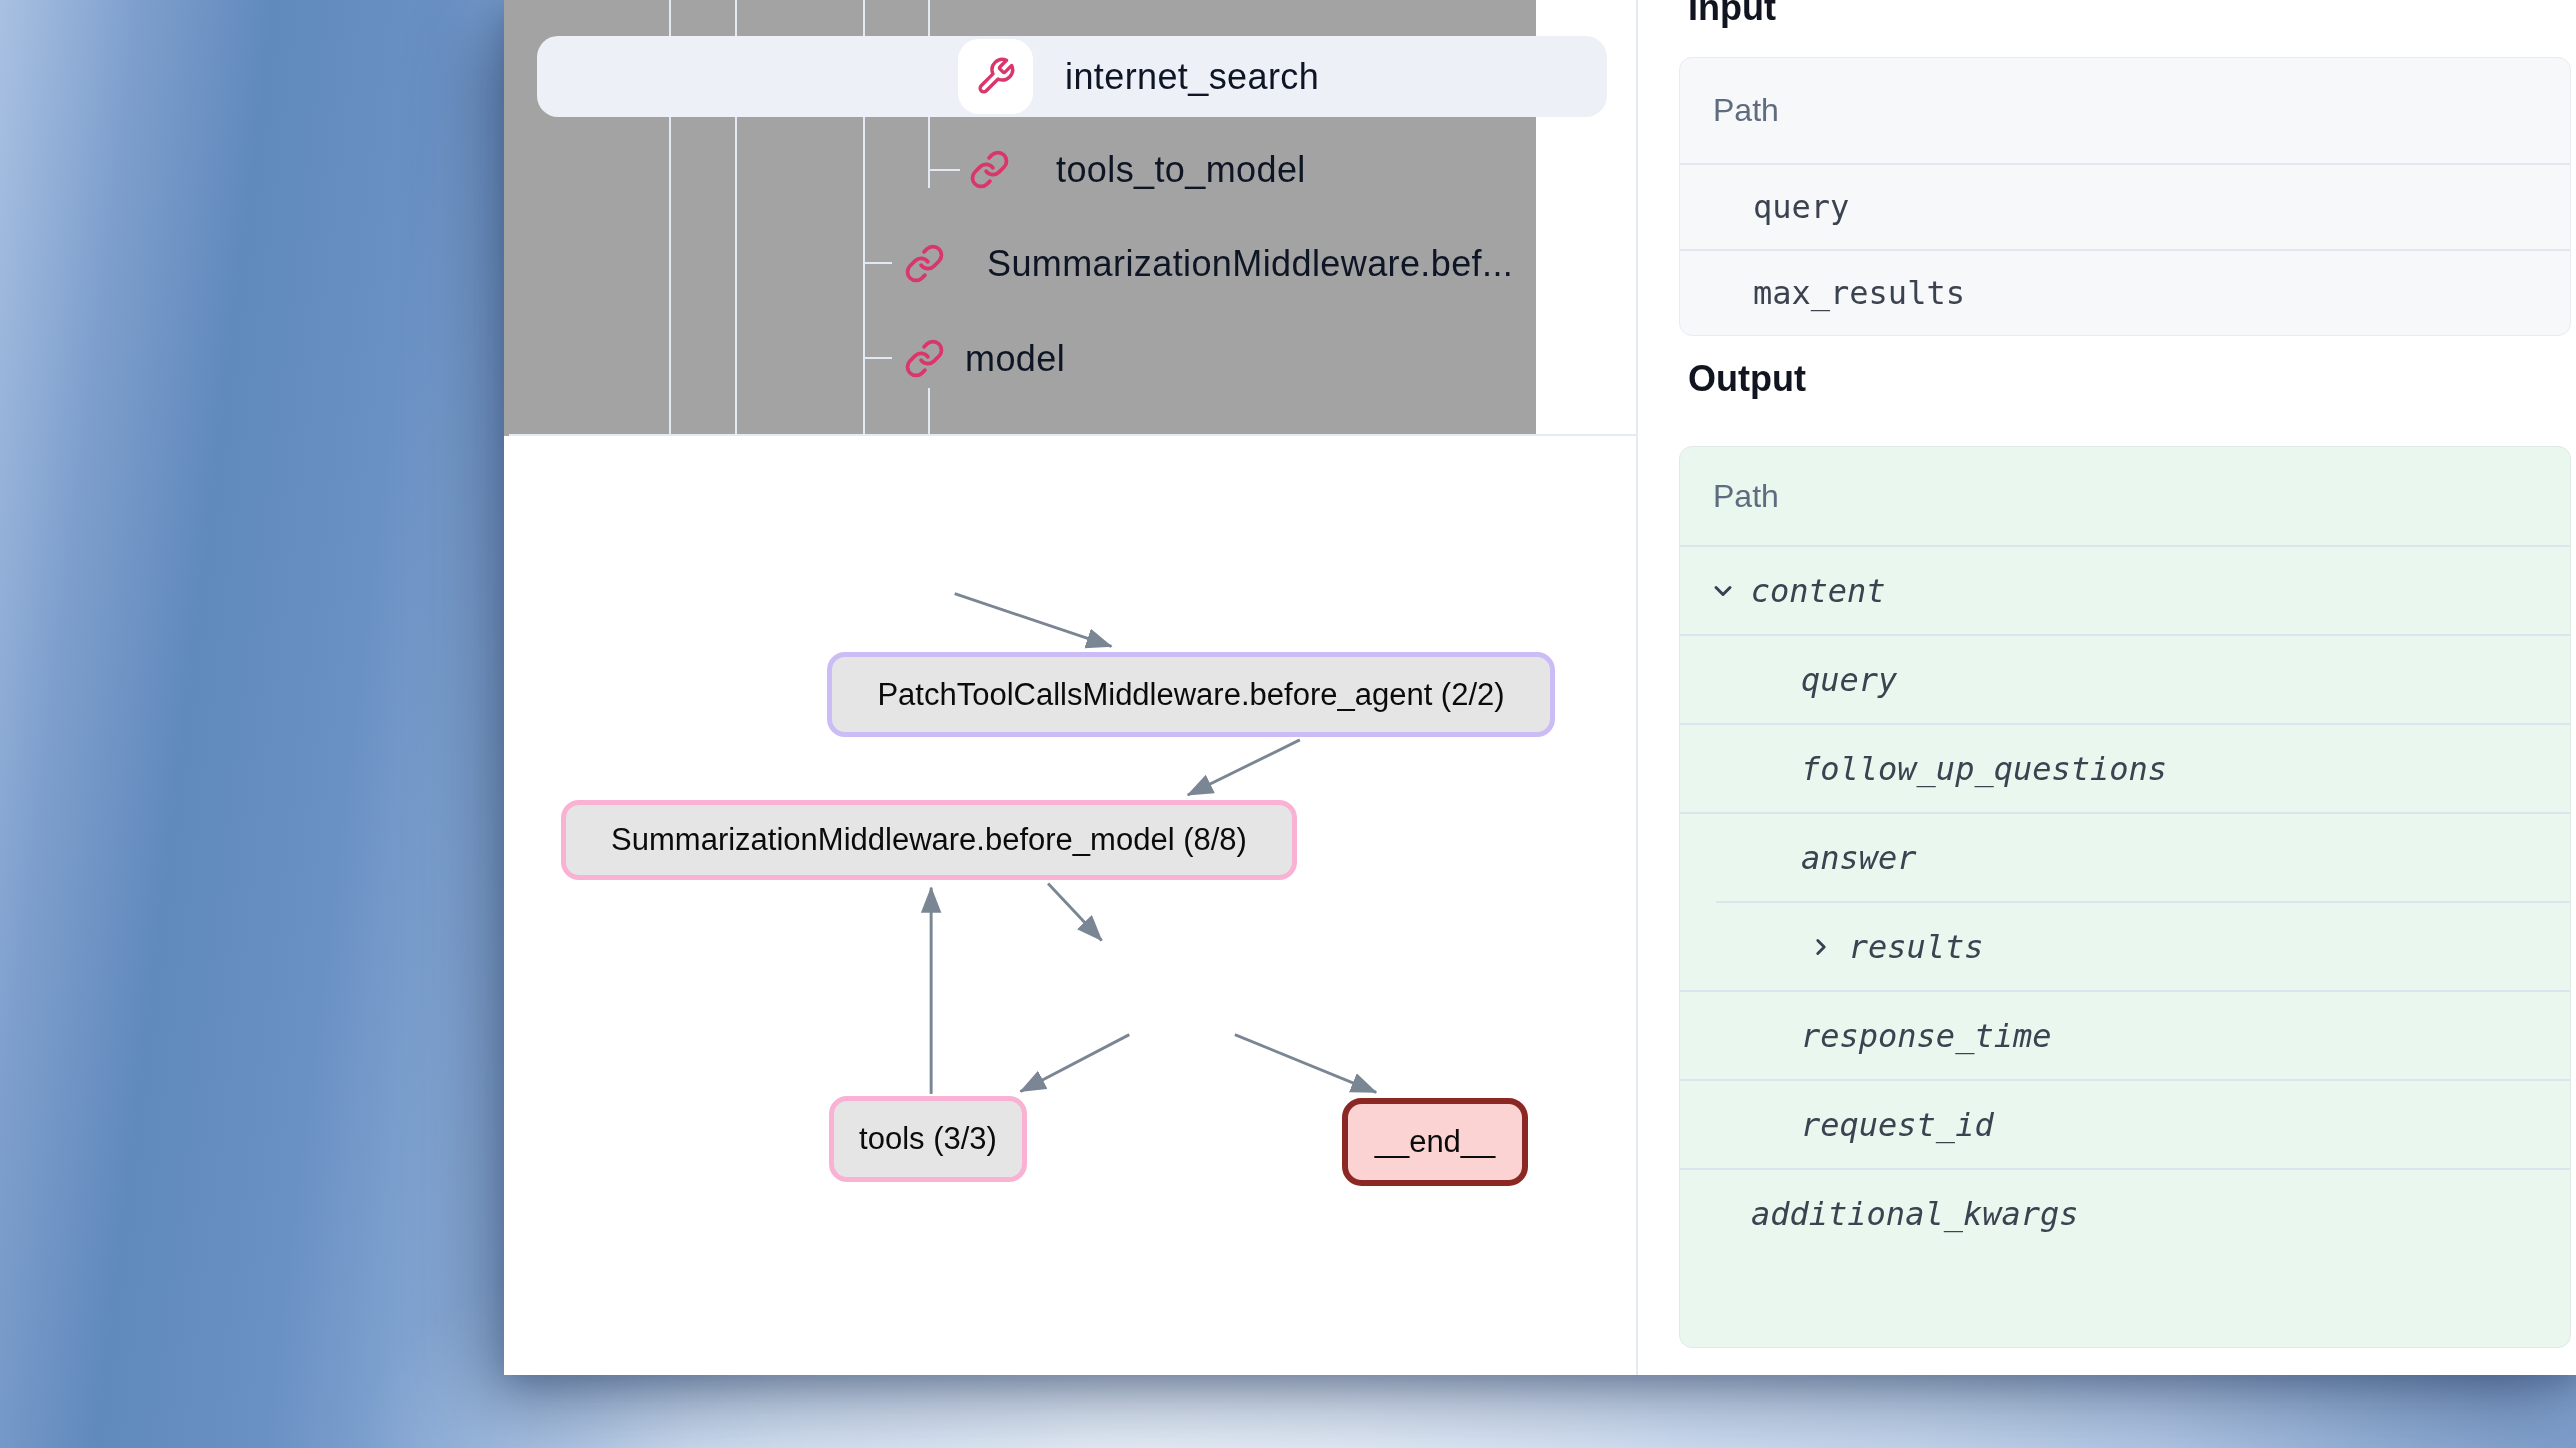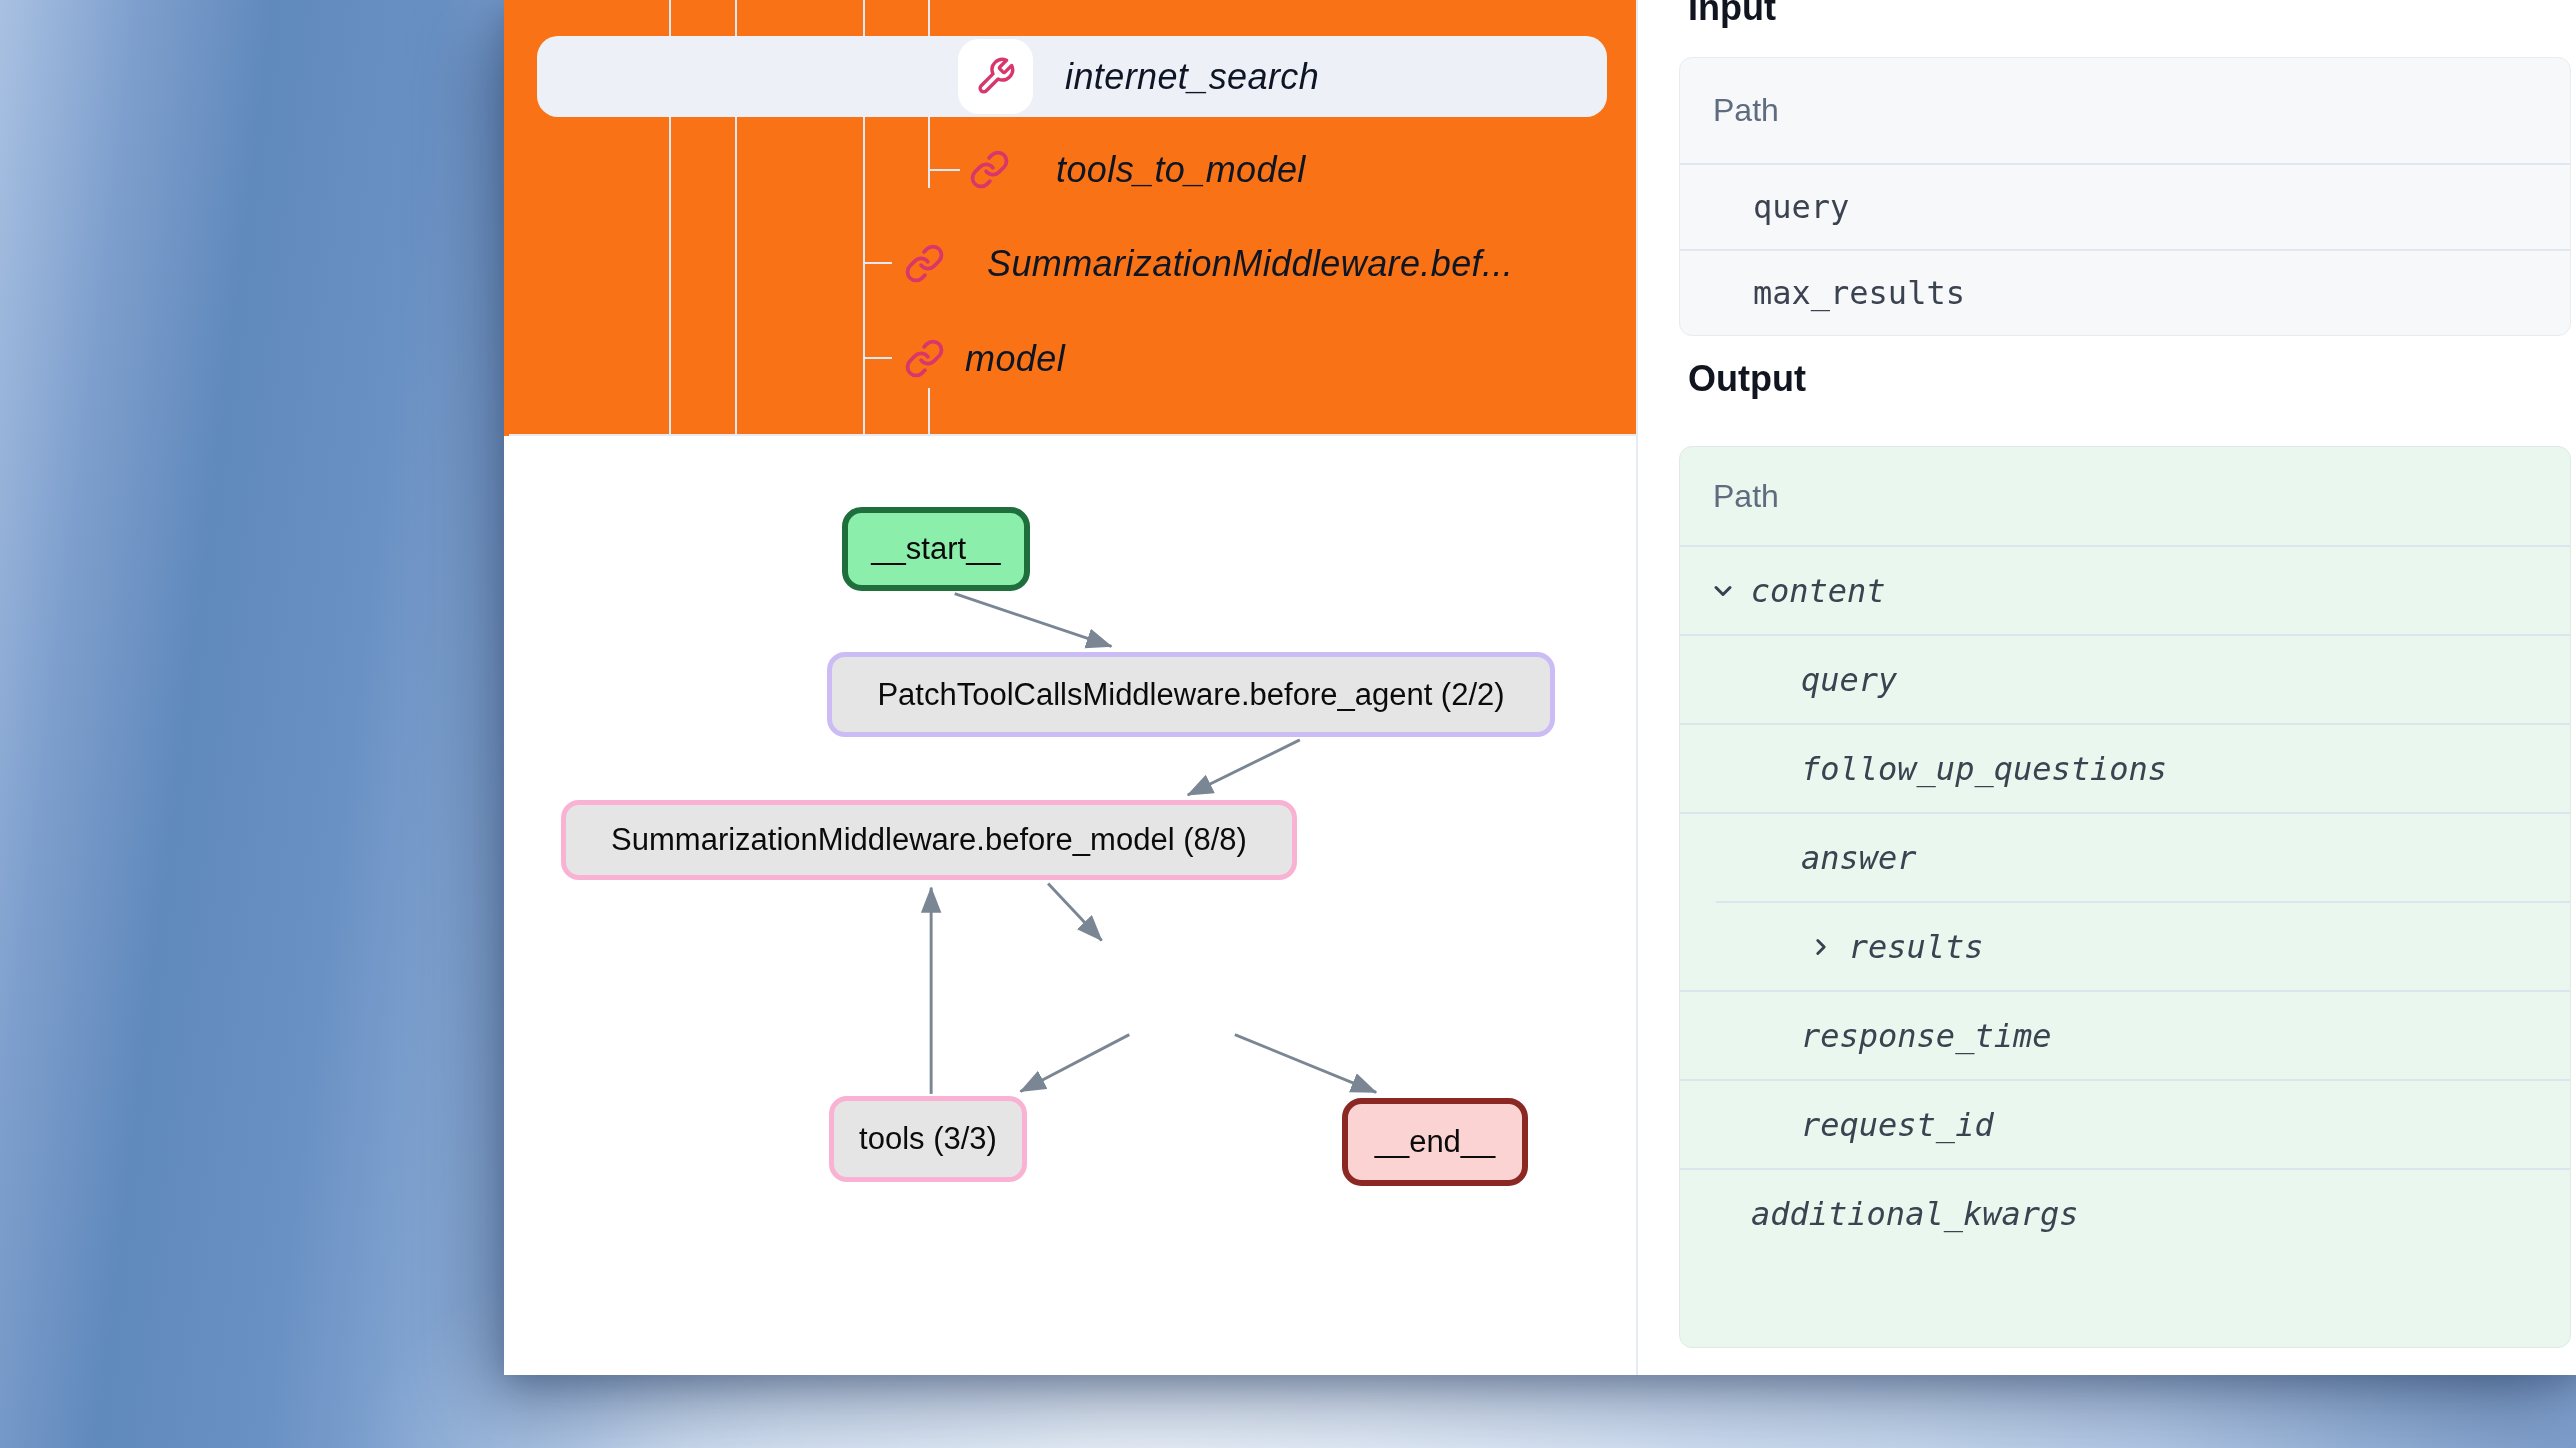--- a/index.html
+++ b/index.html
@@ -16,21 +16,21 @@
 
   
   .window{
     position:absolute; left:504px; top:0; width:2079px; height:1375px;
     background:#ffffff; border-bottom-left-radius:24px;
     box-shadow:-23px 31px 73px rgba(26,46,82,0.40), 0 9.7px 28px rgba(26,46,82,0.28);
   }
   .v-divider{ position:absolute; left:1132px; top:0; width:1.6px; height:1375px; background:#e6eaf2; }
 
   
-  .tree{ position:absolute; left:0; top:0; width:1132px; height:436px; background:#f97316;font-style:italic; }
+  .tree{ position:absolute; left:0; top:0; width:1032px; height:436px; background:#a3a3a3; }
   .tree-bottom-divider{ position:absolute; left:4.9px; top:434px; width:1127px; height:1.6px; background:#e6eaf2; }
   .guide{ position:absolute; width:1.6px; background:#e3e9f2; }
   .g1{ left:165px; top:0; height:434px; }
   .g2{ left:231px; top:0; height:434px; }
   .g3{ left:359px; top:0; height:434px; }
   .g4{ left:424px; top:0; height:188px; }
   .g5{ left:424px; top:388px; height:46px; }
   .stub{ position:absolute; height:1.6px; background:#e3e9f2; }
 
   .row-highlight{
@@ -161,23 +161,20 @@
       </defs>
       <g stroke="#7a8694" stroke-width="3.6" fill="none">
         <line x1="555" y1="194" x2="748" y2="259" marker-end="url(#arr)"></line>
         <line x1="980" y1="374" x2="842" y2="442" marker-end="url(#arr)"></line>
         <line x1="670" y1="551" x2="736" y2="621" marker-end="url(#arr)"></line>
         <line x1="526" y1="810" x2="526" y2="556" marker-end="url(#arr)"></line>
         <line x1="770" y1="737" x2="636" y2="807" marker-end="url(#arr)"></line>
         <line x1="900" y1="737" x2="1074" y2="808" marker-end="url(#arr)"></line>
       </g>
     </svg>
-    <div class="gnode n-start">
-      <span>__start__</span>
-    </div>
     <div class="gnode n-patch">
       <span>PatchToolCallsMiddleware.before_agent (2/2)</span>
     </div>
     <div class="gnode n-summ">
       <span>SummarizationMiddleware.before_model (8/8)</span>
     </div>
     <div class="gnode n-tools">
       <span>tools (3/3)</span>
     </div>
     <div class="gnode n-end">

